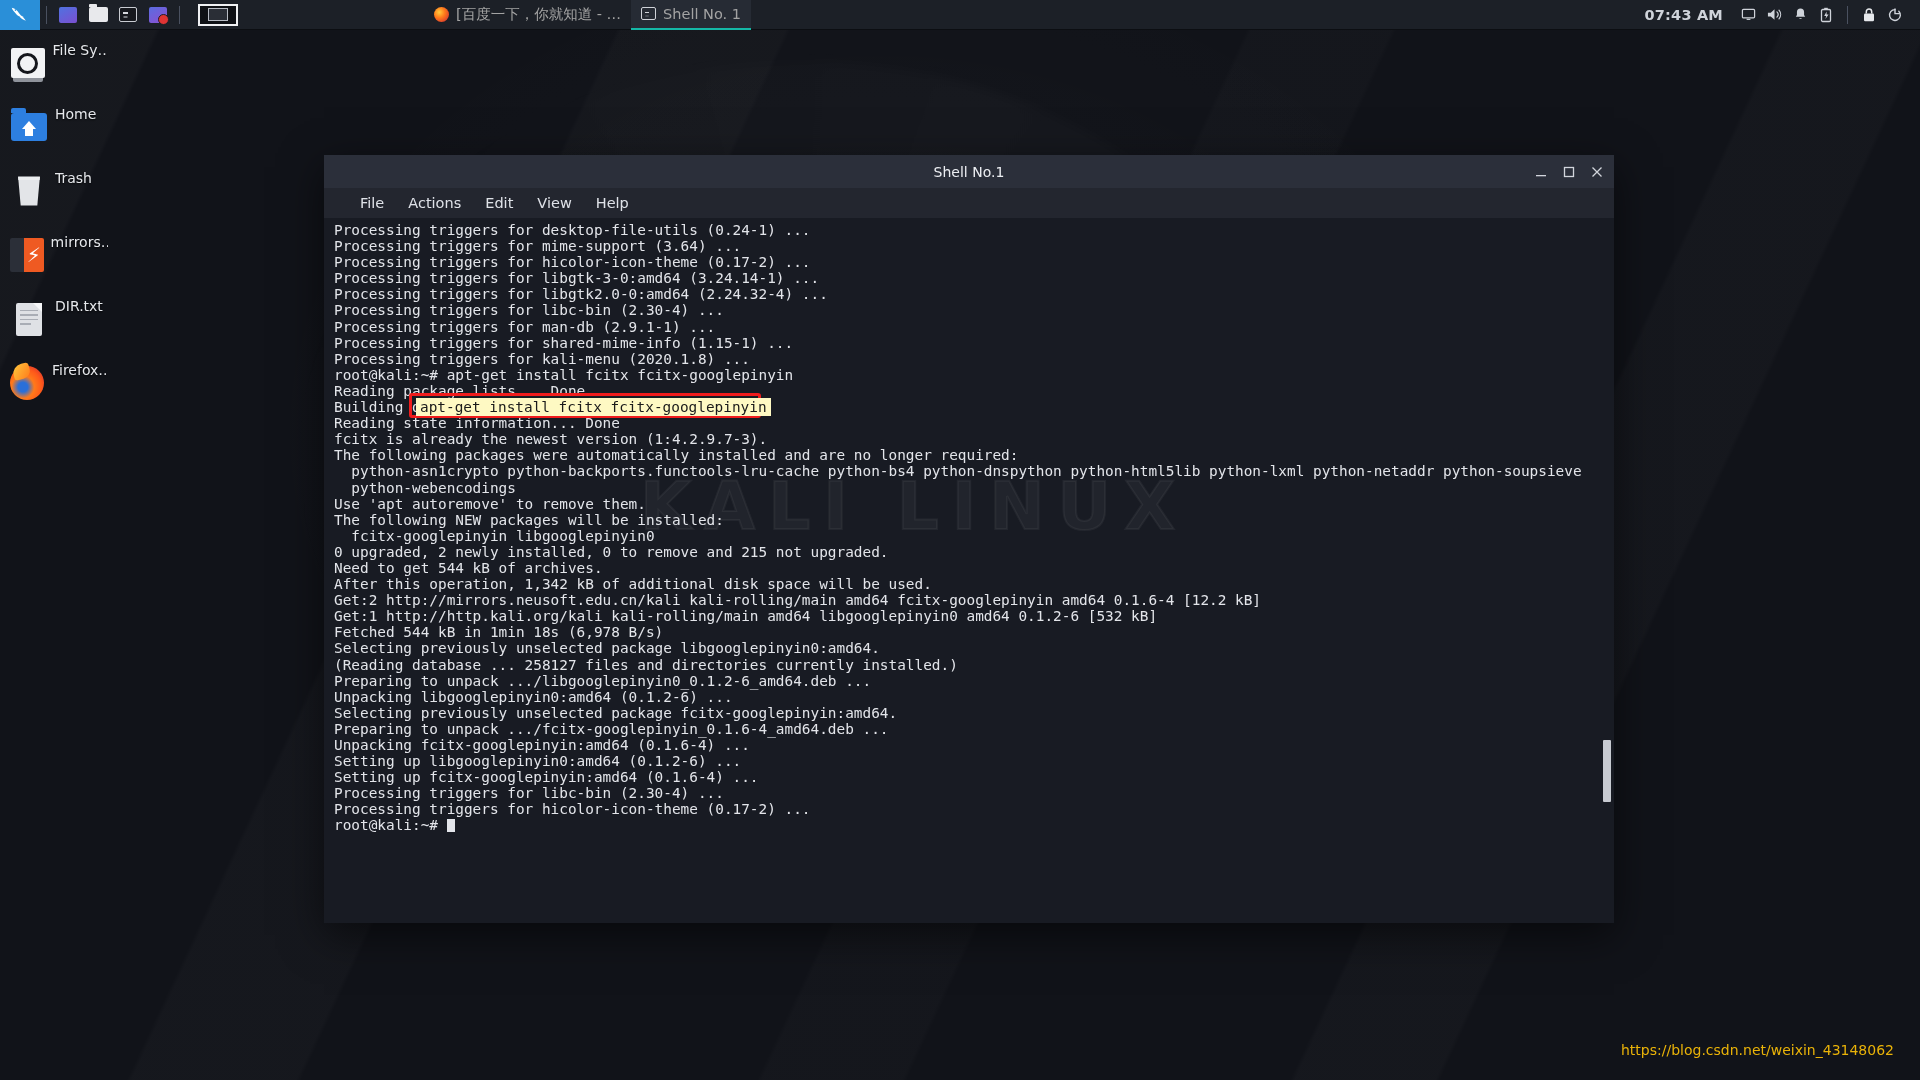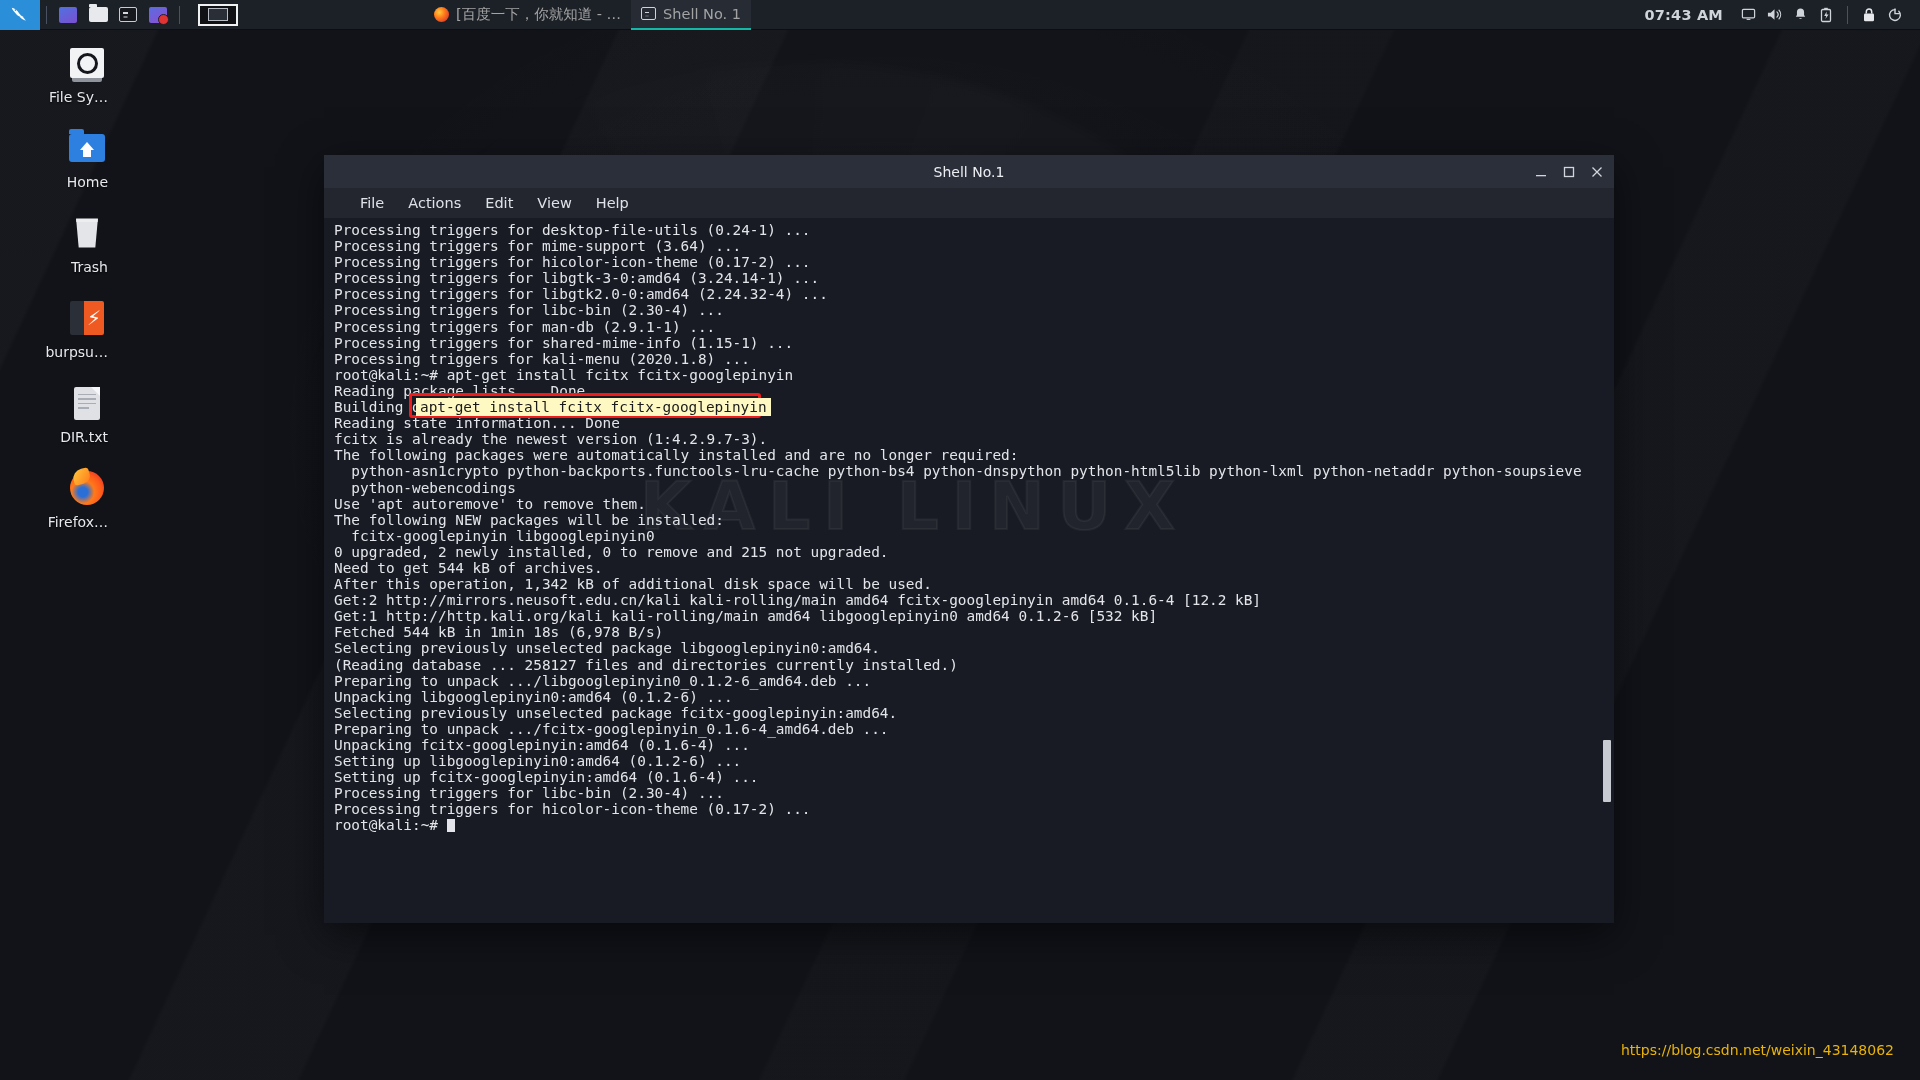--- a/index.html
+++ b/index.html
@@ -88,21 +88,21 @@
   .panel-right { margin-left: auto; display: flex; align-items: center; gap: 0; padding-right: 12px; font-weight: bold; }
   .clock { color: #cfd3da; font-size: 14.5px; letter-spacing: .2px; margin-right: 12px; }
   .tray { width: 26px; height: 30px; display: flex; align-items: center; justify-content: center; }
   .tray svg { display: block; }
   .tray-sep { width: 1px; height: 18px; background: #4a5160; margin: 0 8px; }
 
   
   #desk-icons { position: absolute; left: 8px; top: 42px; width: 100px; z-index: 5; }
   .desk-icon {
     width: 100px; margin-bottom: 22px;
-    display: flex; flex-direction: column; align-items: flex-end; gap: 5px;
+    display: flex; flex-direction: row; align-items: flex-start; gap: 5px;
   }
   .desk-icon .glyph { width: 42px; height: 42px; display: flex; align-items: center; justify-content: center; }
   .desk-icon .cap {
     color: #e6e8ec; font-size: 14px; text-align: center; max-width: 98px;
     white-space: nowrap; overflow: hidden; text-shadow: 0 1px 2px rgba(0,0,0,.8);
   }
   .g-filesys { width: 34px; height: 30px; background: #f2f3f5; border-radius: 2px;
       display:flex; align-items:center; justify-content:center; position:relative; }
   .g-filesys:before { content:""; width:15px; height:15px; border:3px solid #15171c; border-radius:50%; }
   .g-filesys:after { content:""; position:absolute; left:2px; bottom:-4px; width:30px; height:4px;
@@ -238,21 +238,21 @@
       </span>
     <span class="cap">Trash</span>
   </div>
   <div class="desk-icon">
     <span class="glyph">
         <span class="g-burp">
           <span class="l"></span>
           <span class="r">⚡</span>
         </span>
       </span>
-    <span class="cap">burpsu…</span>
+    <span class="cap">mirrors…</span>
   </div>
   <div class="desk-icon">
     <span class="glyph">
         <span class="g-doc">
           <i></i>
           <i></i>
           <i></i>
           <i></i>
         </span>
       </span>

